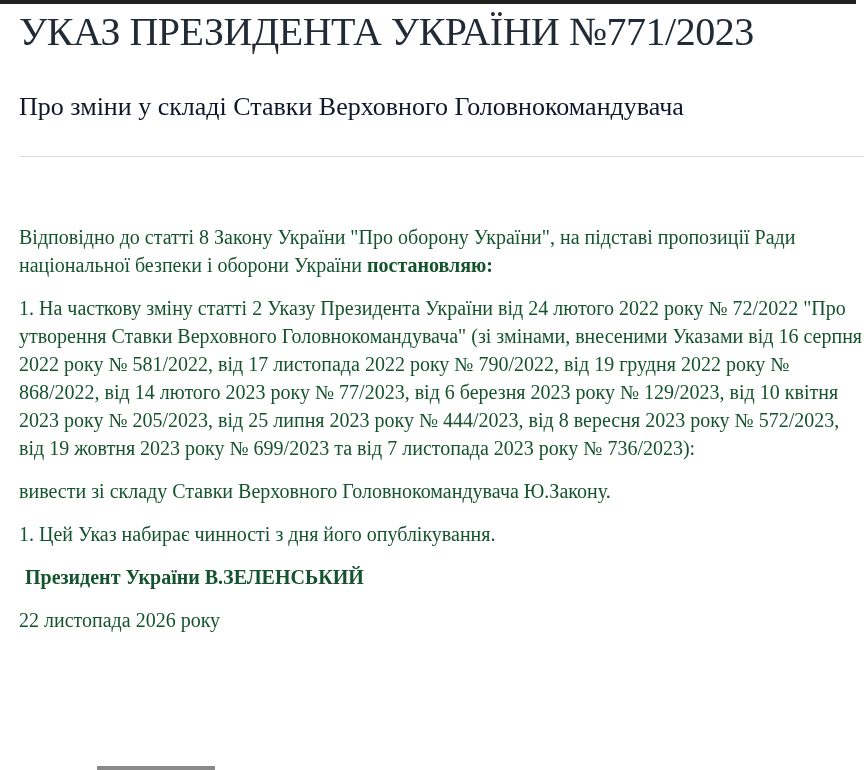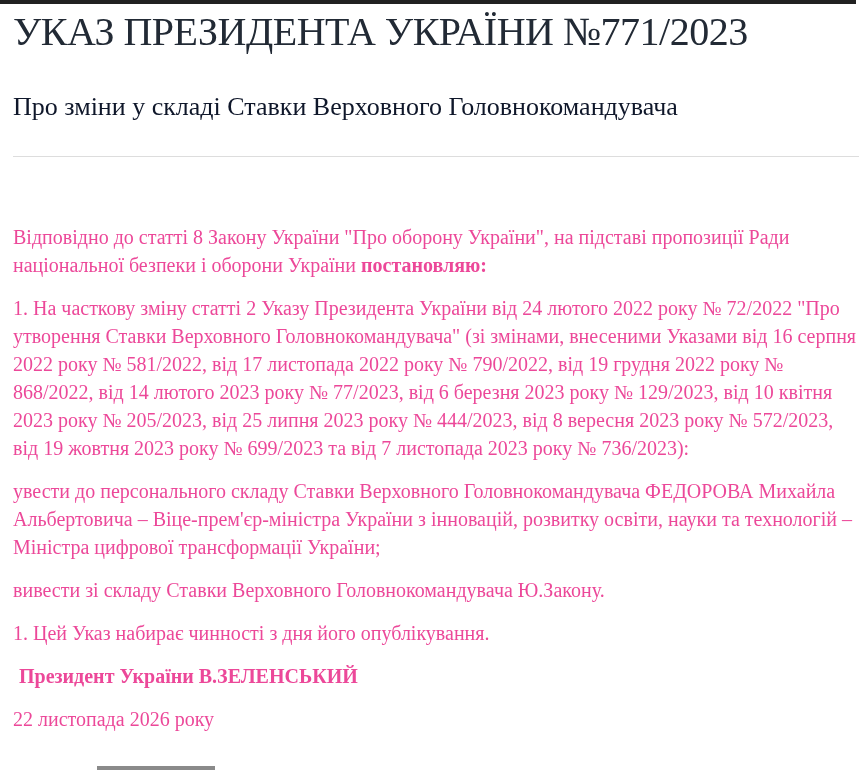--- a/index.html
+++ b/index.html
@@ -11,21 +11,21 @@
     font-family: "Liberation Serif", "DejaVu Serif", serif;
     color: #333333;
   }
   .top-cutoff-bar {
     position: absolute;
     top: 0; left: 0;
     width: 856px; height: 4px;
     background: #212121;
   }
   .page {
-    padding: 8px 10px 0 13px;
+    padding: 8px 10px 0 19px;
   }
   .doc-title {
     font-size: 40px;
     font-weight: 400;
     line-height: 1.18;
     color: #222a35;
     letter-spacing: -0.5px;
     white-space: nowrap;
   }
   .doc-subtitle {
@@ -42,21 +42,21 @@
     width: 846px;
   }
   .content {
     margin-top: 66px;
     width: 846px;
   }
   .content p {
     font-size: 20px;
     line-height: 28px;
     margin: 0 0 15px 0;
-    color: #ec4899;
+    color: #14532d;
   }
   .content p strong { font-weight: 700; }
   .signature {
     font-weight: 700;
     padding-left: 6px;
   }
   .bottom-cutoff-bar {
     position: absolute;
     left: 97px;
     top: 766px;
@@ -75,21 +75,20 @@
 
   <h2 class="doc-subtitle">Про зміни у складі Ставки Верховного Головнокомандувача</h2>
 
   <hr class="divider">
 
   <div class="content">
     <p><span>Відповідно до статті 8 Закону України "Про оборону України", на підставі пропозиції Ради національної безпеки і оборони України </span><strong>постановляю:</strong></p>
 
     <p>1. На часткову зміну статті 2 Указу Президента України від 24 лютого 2022 року № 72/2022 "Про утворення Ставки Верховного Головнокомандувача" (зі змінами, внесеними Указами від 16 серпня 2022 року № 581/2022, від 17 листопада 2022 року № 790/2022, від 19 грудня 2022 року № 868/2022, від 14 лютого 2023 року № 77/2023, від 6 березня 2023 року № 129/2023, від 10 квітня 2023 року № 205/2023, від 25 липня 2023 року № 444/2023, від 8 вересня 2023 року № 572/2023, від 19 жовтня 2023 року № 699/2023 та від 7 листопада 2023 року № 736/2023):</p>
 
-    <p>увести до персонального складу Ставки Верховного Головнокомандувача ФЕДОРОВА Михайла Альбертовича – Віце-прем'єр-міністра України з інновацій, розвитку освіти, науки та технологій – Міністра цифрової трансформації України;</p>
 
     <p>вивести зі складу Ставки Верховного Головнокомандувача Ю.Закону.</p>
 
     <p>1. Цей Указ набирає чинності з дня його опублікування.</p>
 
     <p class="signature">Президент України В.ЗЕЛЕНСЬКИЙ</p>
 
     <p>22 листопада 2026 року</p>
   </div>
 </div>

